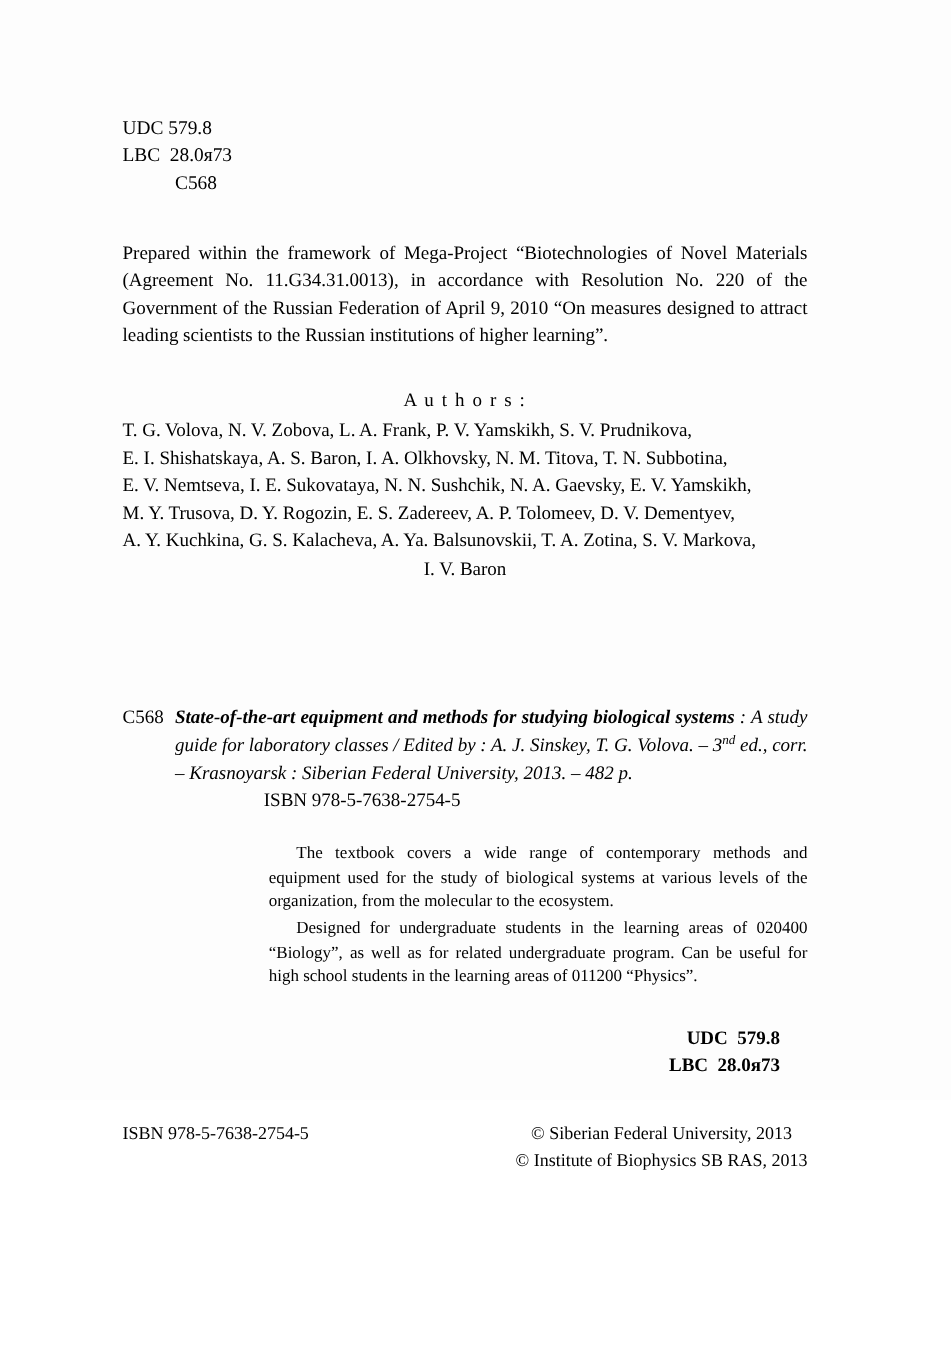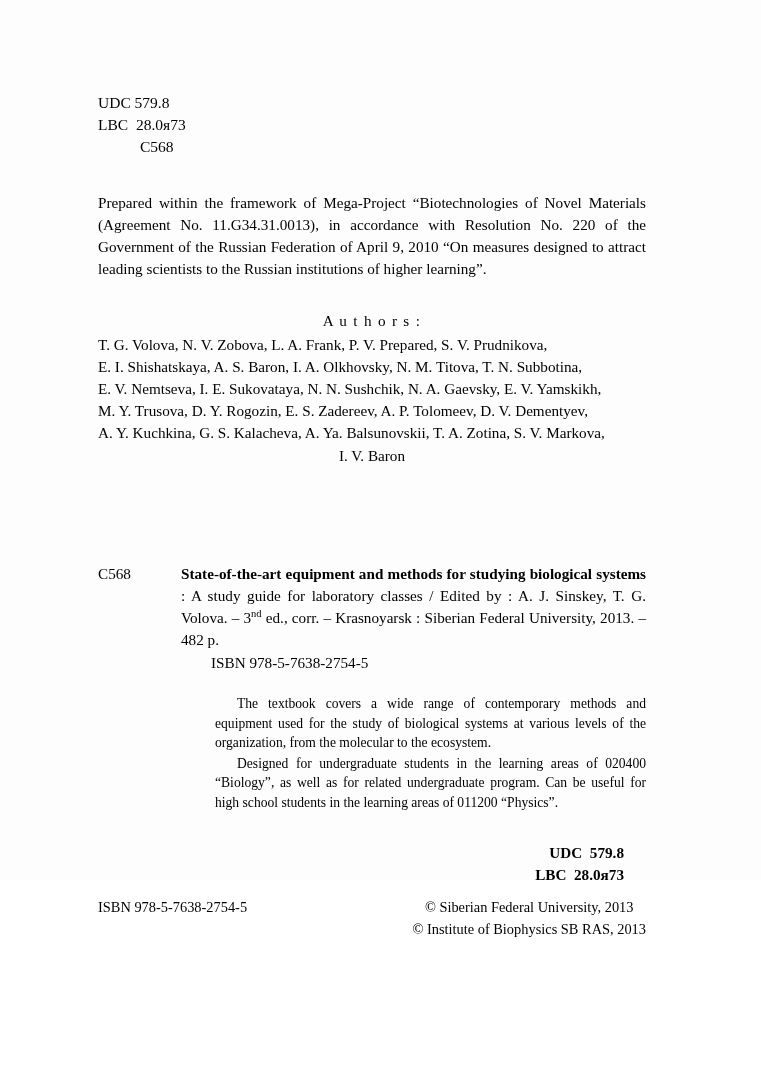--- a/index.html
+++ b/index.html
@@ -72,22 +72,23 @@
     font-size: 15.2px;
     line-height: 1.44;
   }
   .entry-code {
     position: absolute;
     left: 0;
     top: 0;
     font-size: 15.2px;
   }
   .entry-body {
-    margin-left: 83px;
+    margin-left: 42px;
     text-align: justify;
+    font-style: italic;
   }
   .entry-body b { font-weight: bold; }
   .entry-isbn {
     margin-left: 83px;
     padding-left: 30px;
     margin-top: 1px;
   }
   sup.ord { font-size: 10.5px; vertical-align: super; }
 
   
@@ -138,21 +139,21 @@
     <div class="class-block">
       <div class="class-line">UDC 579.8</div>
       <div class="class-line">LBC  28.0я73</div>
       <div class="class-line indent">С568</div>
     </div>
 
     <div class="funding">Prepared within the framework of Mega-Project “Biotechnologies of Novel Materials (Agreement No. 11.G34.31.0013), in accordance with Resolution No. 220 of the Government of the Russian Federation of April 9, 2010 “On measures designed to attract leading scientists to the Russian institutions of higher learning”.</div>
 
     <div class="authors-heading">A u t h o r s :</div>
     <div class="authors-list">
-      <div class="row">T. G. Volova, N. V. Zobova, L. A. Frank, P. V. Prepared, S. V. Prudnikova,</div>
+      <div class="row">T. G. Volova, N. V. Zobova, L. A. Frank, P. V. Yamskikh, S. V. Prudnikova,</div>
       <div class="row">E. I. Shishatskaya, A. S. Baron, I. A. Olkhovsky, N. M. Titova, T. N. Subbotina,</div>
       <div class="row">E. V. Nemtseva, I. E. Sukovataya, N. N. Sushchik, N. A. Gaevsky, E. V. Yamskikh,</div>
       <div class="row">M. Y. Trusova, D. Y. Rogozin, E. S. Zadereev, A. P. Tolomeev, D. V. Dementyev,</div>
       <div class="row">A. Y. Kuchkina, G. S. Kalacheva, A. Ya. Balsunovskii, T. A. Zotina, S. V. Markova,</div>
       <div class="row last">I. V. Baron</div>
     </div>
 
     <div class="entry">
       <div class="entry-code">С568</div>
       <div class="entry-body"><b>State-of-the-art equipment and methods for studying biological systems</b><span> : A study guide for laboratory classes / Edited by : A. J. Sinskey, T. G. Volova. – 3</span><sup class="ord">nd</sup><span> ed., corr. – Krasnoyarsk : Siberian Federal University, 2013. – 482 p.</span></div>

